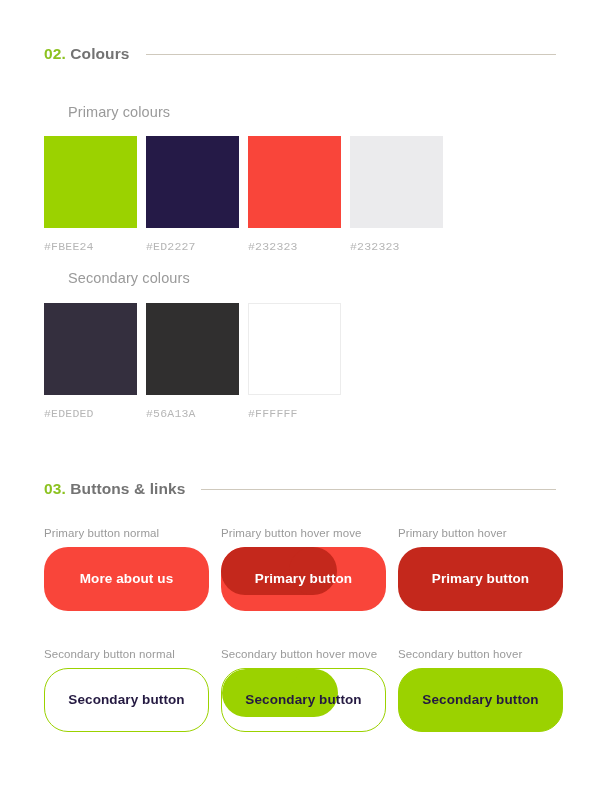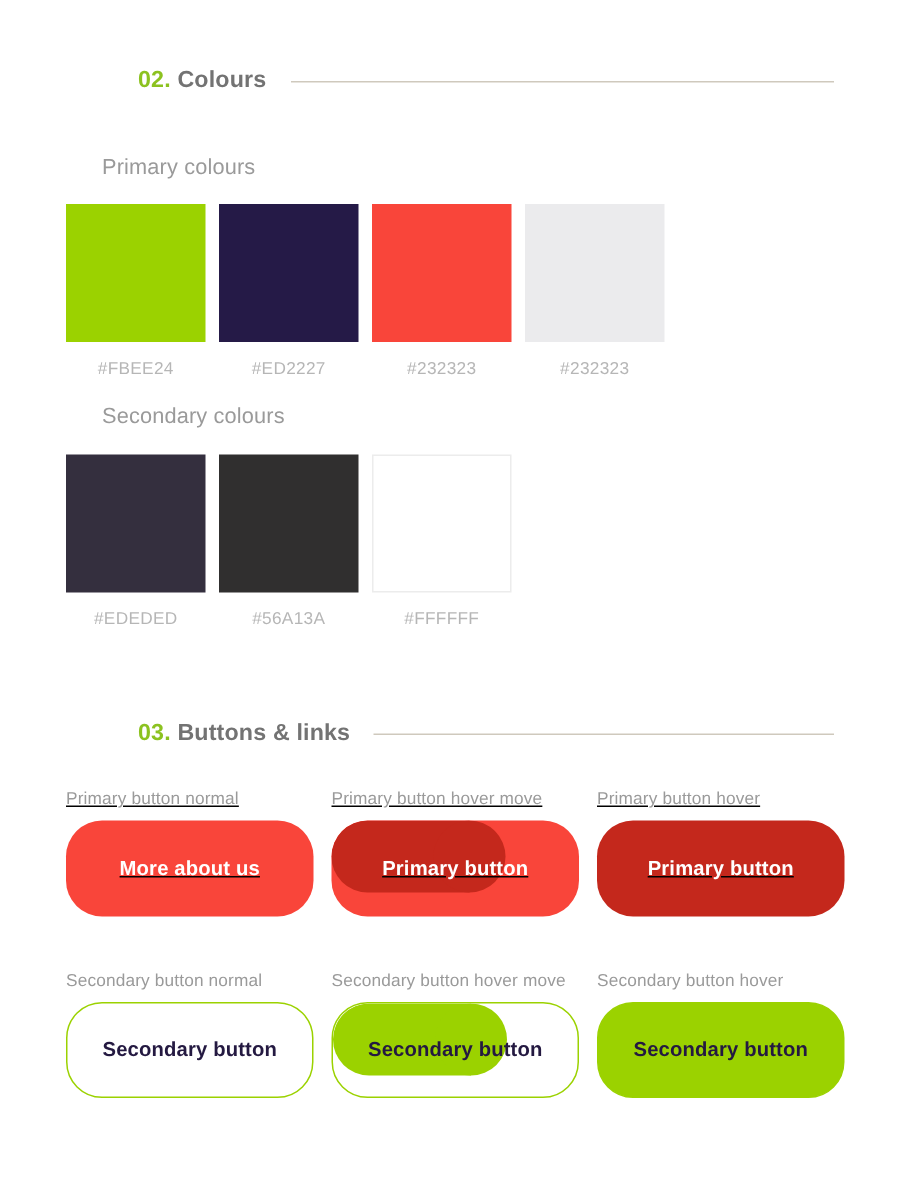--- a/index.html
+++ b/index.html
@@ -30,21 +30,20 @@
     gap: 16px;
   }
   .section-head-title {
     font-size: 15.5px;
     font-weight: bold;
     letter-spacing: 0.1px;
     white-space: nowrap;
   }
   .sec-num {
     color: #8CC220;
-    margin-left: 48px;
   }
   .sec-label {
     color: #737373;
   }
   .section-rule {
     flex: 1 1 auto;
     height: 1px;
     background: #cfc9bd;
   }
 
@@ -68,24 +67,24 @@
   .swatch-chip {
     width: 93px;
     height: 92px;
     box-sizing: border-box;
   }
   .swatch-chip.bordered {
     border: 1px solid #ececec;
   }
   .swatch-hex {
     margin-top: 12px;
-    text-align: center;
     font-size: 11.5px;
     color: #b6b6b6;
     letter-spacing: 0.2px;
+    font-family: Liberation Mono, monospace;
   }
 
   
   .btn-grid {
     display: flex;
     gap: 12px;
   }
   .btn-cell {
     width: 165px;
   }
@@ -157,21 +156,21 @@
   }
   .btn-secondary-hover .btn-text { color: #241941; }
 
   
   #sec-colours-head   { position: absolute; left: 44px; right: 44px; top: 45px; }
   #primary-sub        { position: absolute; left: 44px; top: 104px; }
   #primary-swatches   { position: absolute; left: 44px; top: 136px; }
   #secondary-sub      { position: absolute; left: 44px; top: 270px; }
   #secondary-swatches { position: absolute; left: 44px; top: 303px; }
   #sec-buttons-head   { position: absolute; left: 44px; right: 44px; top: 480px; align-items: center; }
-  #btn-row-primary    { position: absolute; left: 44px; top: 527px; text-decoration: underline; }
+  #btn-row-primary    { position: absolute; left: 44px; top: 527px; }
   #btn-row-secondary  { position: absolute; left: 44px; top: 648px; }
 </style>
 </head>
 <body>
 
 <div class="page">
 
   <div id="sec-colours-head" class="section-head">
     <div class="section-head-title">
       <span class="sec-num">02.</span>

